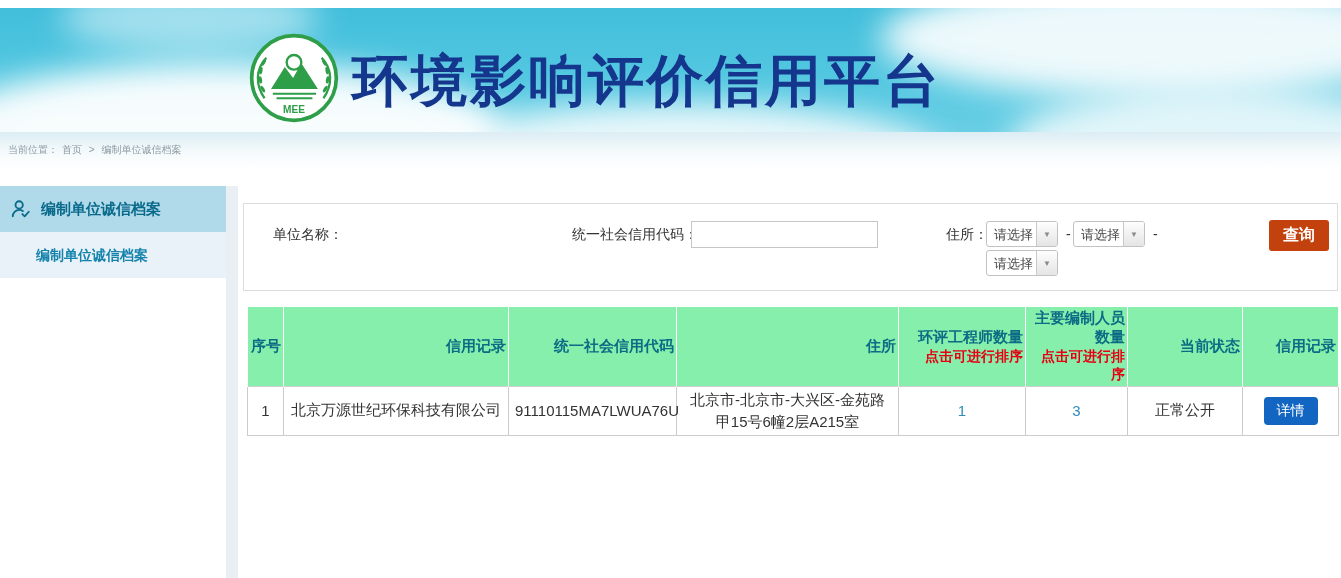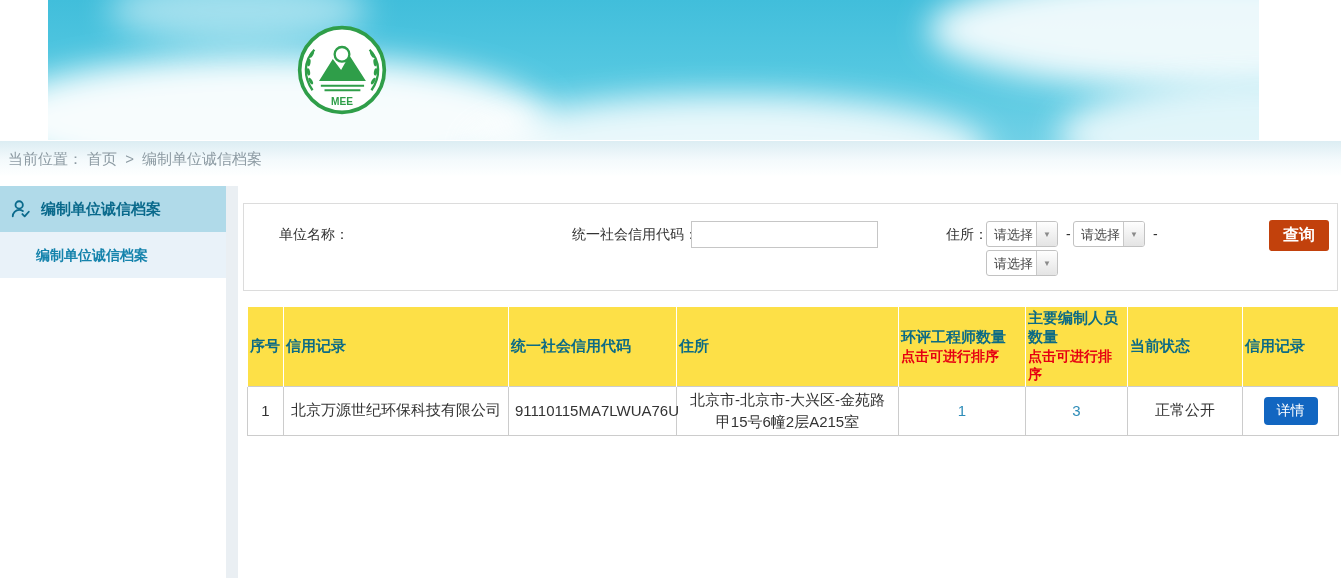--- a/index.html
+++ b/index.html
@@ -1,35 +1,35 @@
 <!DOCTYPE html>
 <html><head>
 <meta charset="utf-8">
 <style>
   * { margin:0; padding:0; box-sizing:border-box; }
   html,body { width:1341px; height:578px; overflow:hidden; background:#fff;
     font-family:"Liberation Sans","DejaVu Sans",sans-serif; }
 
   
-  .banner { position:absolute; left:0; top:0; width:1211px; height:140px;
-    background:linear-gradient(180deg,#41bedb 0%,#55c8e1 55%,#6fd0e6 100%); overflow:hidden;margin-left:48px; }
+  .banner { position:absolute; left:0; top:8px; width:1341px; height:140px;
+    background:linear-gradient(180deg,#41bedb 0%,#55c8e1 55%,#6fd0e6 100%); overflow:hidden; }
   .cloud { position:absolute; background:#fff; border-radius:50%; filter:blur(16px); }
   .cloud.c1 { left:-60px; top:55px; width:560px; height:130px; opacity:.95; }
   .cloud.c2 { left:420px; top:95px; width:520px; height:110px; opacity:.85; }
   .cloud.c3 { left:880px; top:-30px; width:560px; height:120px; opacity:.9; }
   .cloud.c4 { left:1010px; top:80px; width:420px; height:110px; opacity:.8; }
   .cloud.c5 { left:60px; top:-25px; width:260px; height:70px; opacity:.5; }
   .logo { position:absolute; left:248px; top:24px; width:92px; height:92px; }
   .banner-title { position:absolute; left:352px; top:36px; font-size:56px; font-weight:bold;
     color:#14368c; letter-spacing:3px; white-space:nowrap; }
 
   
-  .breadcrumb { position:absolute; left:0; top:141px; width:1341px; height:35px;
+  .breadcrumb { position:absolute; left:0; top:132px; width:1341px; height:35px;
     background:linear-gradient(180deg,#dcedf3 0%,#f4fafc 55%,#feffff 100%);
-    line-height:35px; font-size:15px; color:#8d9ba3; padding-left:8px; }
+    line-height:35px; font-size:10px; color:#8d9ba3; padding-left:8px; }
   .breadcrumb span { margin-right:4px; }
   .crumb-link { cursor:pointer; }
 
   
   .sidebar { position:absolute; left:0; top:186px; width:226px; }
   .side-parent { height:46px; background:#b0dae9; display:flex; align-items:center;
     padding-left:10px; cursor:pointer; }
   .side-parent .label { color:#0a6a8c; font-size:15px; font-weight:bold; margin-left:9px; }
   .side-parent svg { width:22px; height:22px; }
   .side-sub { height:46px; background:#e9f2f9; line-height:46px; padding-left:36px;
@@ -49,23 +49,23 @@
     background:linear-gradient(180deg,#fefefe,#e4e4e4); color:#8a8a8a; font-size:8px;
     display:flex; align-items:center; justify-content:center; }
   .dash { position:absolute; font-size:14px; color:#333; line-height:27px; }
   .query-btn { position:absolute; left:1025px; top:16px; width:60px; height:31px;
     background:#c2410c; color:#fff; font-size:16px; font-weight:bold; border:none;
     border-radius:3px; cursor:pointer; font-family:inherit; }
 
   
   .result-table { position:absolute; left:247px; top:307px; width:1091px;
     border-collapse:collapse; table-layout:fixed; }
-  .result-table th { background:#fde047; color:#0c6b85; font-size:15px; font-weight:bold;
+  .result-table th { background:#86efac; color:#0c6b85; font-size:15px; font-weight:bold;
     height:45px; border:1px solid #fff; border-top:none; border-bottom:none;
-    text-align:left; vertical-align:middle; padding:2px; }
+    text-align:right; vertical-align:middle; padding:2px; }
   .result-table th .sub { display:block; color:#e60012; font-size:14px; margin-top:1px;font-family:Liberation Mono, monospace; }
   .result-table td { height:45px; border:1px solid #cccccc; text-align:center;
     vertical-align:middle; font-size:15px; color:#333; background:#fff; padding:2px 6px; }
   .td-company { color:#2e8cb8; cursor:pointer; }
   .td-addr { font-size:13.5px; line-height:1.45; word-break:break-all;margin-top:32px; }
   .num-link { color:#2e8cb8; cursor:pointer; }
   .detail-btn { display:inline-block; background:#1266c1; color:#fff; font-size:14px;
     padding:5px 13px; border-radius:4px; border:none; cursor:pointer; font-family:inherit; }
 </style>
 </head>
@@ -92,20 +92,21 @@
       <ellipse cx="86.5" cy="52" rx="4" ry="1.8" transform="rotate(100 86.5 52)"></ellipse>
       <ellipse cx="86" cy="42" rx="4" ry="1.8" transform="rotate(80 86 42)"></ellipse>
       <ellipse cx="83" cy="33" rx="4" ry="1.8" transform="rotate(60 83 33)"></ellipse>
     </g>
     <path d="M25 62 L40 38 L49 50 L58 34 L76 62 Z" fill="#2f9e49"></path>
     <circle cx="50" cy="33" r="8" fill="#ffffff" stroke="#2f9e49" stroke-width="2.5"></circle>
     <path d="M27 67 H74 M31 72 H70" stroke="#2f9e49" stroke-width="2.2" fill="none"></path>
     <text x="50" y="88" text-anchor="middle" font-size="11" font-weight="bold" fill="#2f9e49">MEE</text>
   </svg>
 
+  <div class="banner-title">环境影响评价信用平台</div>
 </div>
 
 <div class="breadcrumb">
   <span>当前位置：</span><span class="crumb-link">首页</span>
   <span>&gt;</span>
   <span>编制单位诚信档案</span>
 </div>
 
 <div class="sidebar">
   <div class="side-parent">
@@ -114,21 +115,21 @@
       <path d="M3 20c0-3.9 3.1-7 7-7 1.5 0 2.9.5 4 1.3"></path>
       <polyline points="13.5,17.5 16,20 20.5,15"></polyline>
     </svg>
     <span class="label">编制单位诚信档案</span>
   </div>
   <div class="side-sub">编制单位诚信档案</div>
 </div>
 <div class="side-strip"></div>
 
 <div class="search-panel">
-  <span class="lbl" style="left:35px;top:17px;">单位名称：</span>
+  <span class="lbl" style="left:29px;top:17px;">单位名称：</span>
   <span class="lbl" style="left:328px;top:17px;">统一社会信用代码：</span>
   <input class="inp" style="left: 447px; top: 17px; width: 187px;" type="text" value="">
   <span class="lbl" style="left:702px;top:17px;">住所：</span>
 
   <div class="combo" style="left:742px;top:17px;">
     <span class="val">请选择</span>
     <span class="arrow">▼</span>
   </div>
   <span class="dash" style="left:822px;top:17px;">-</span>
   <div class="combo" style="left:829px;top:17px;">

